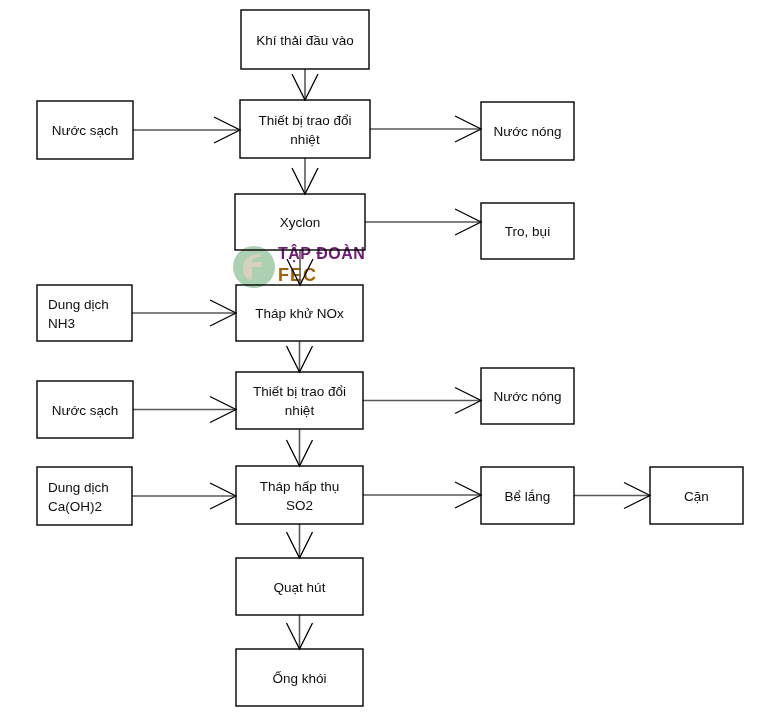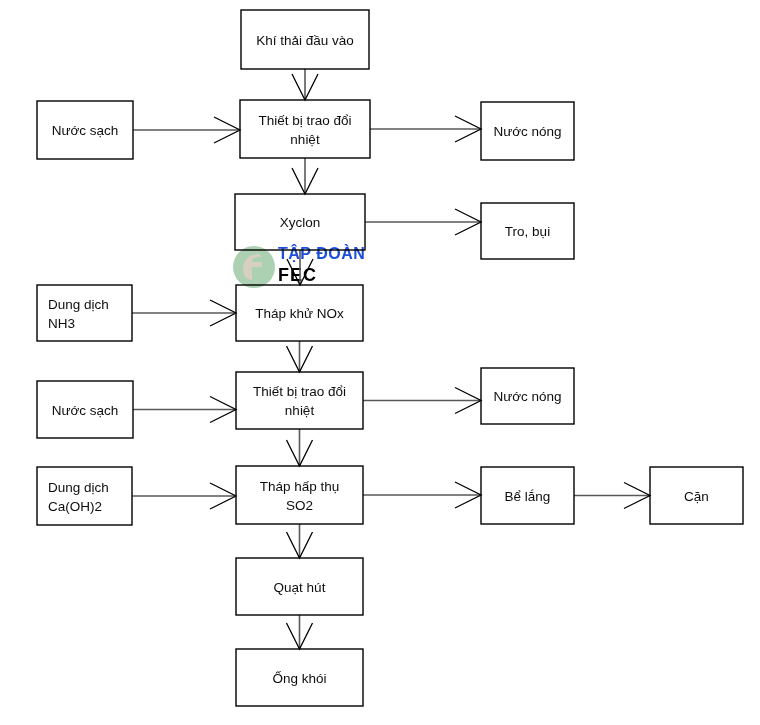--- a/index.html
+++ b/index.html
@@ -34,32 +34,32 @@
     height: 44px;
   }
   #watermark .wm-text-1 {
     position: absolute;
     left: 46px;
     top: 2px;
     font-family: "Liberation Sans", sans-serif;
     font-size: 16px;
     font-weight: bold;
     letter-spacing: 0.5px;
-    color: #1d4ed8;
+    color: #701a75;
     white-space: nowrap;
   }
   #watermark .wm-text-2 {
     position: absolute;
     left: 46px;
     top: 22px;
     font-family: "Liberation Sans", sans-serif;
     font-size: 18px;
     font-weight: bold;
     letter-spacing: 1px;
-    color: #000000;
+    color: #a16207;
     white-space: nowrap;
   }
   
   #diagram {
     position: absolute;
     left: 0;
     top: 0;
     width: 760px;
     height: 725px;
     z-index: 2;

